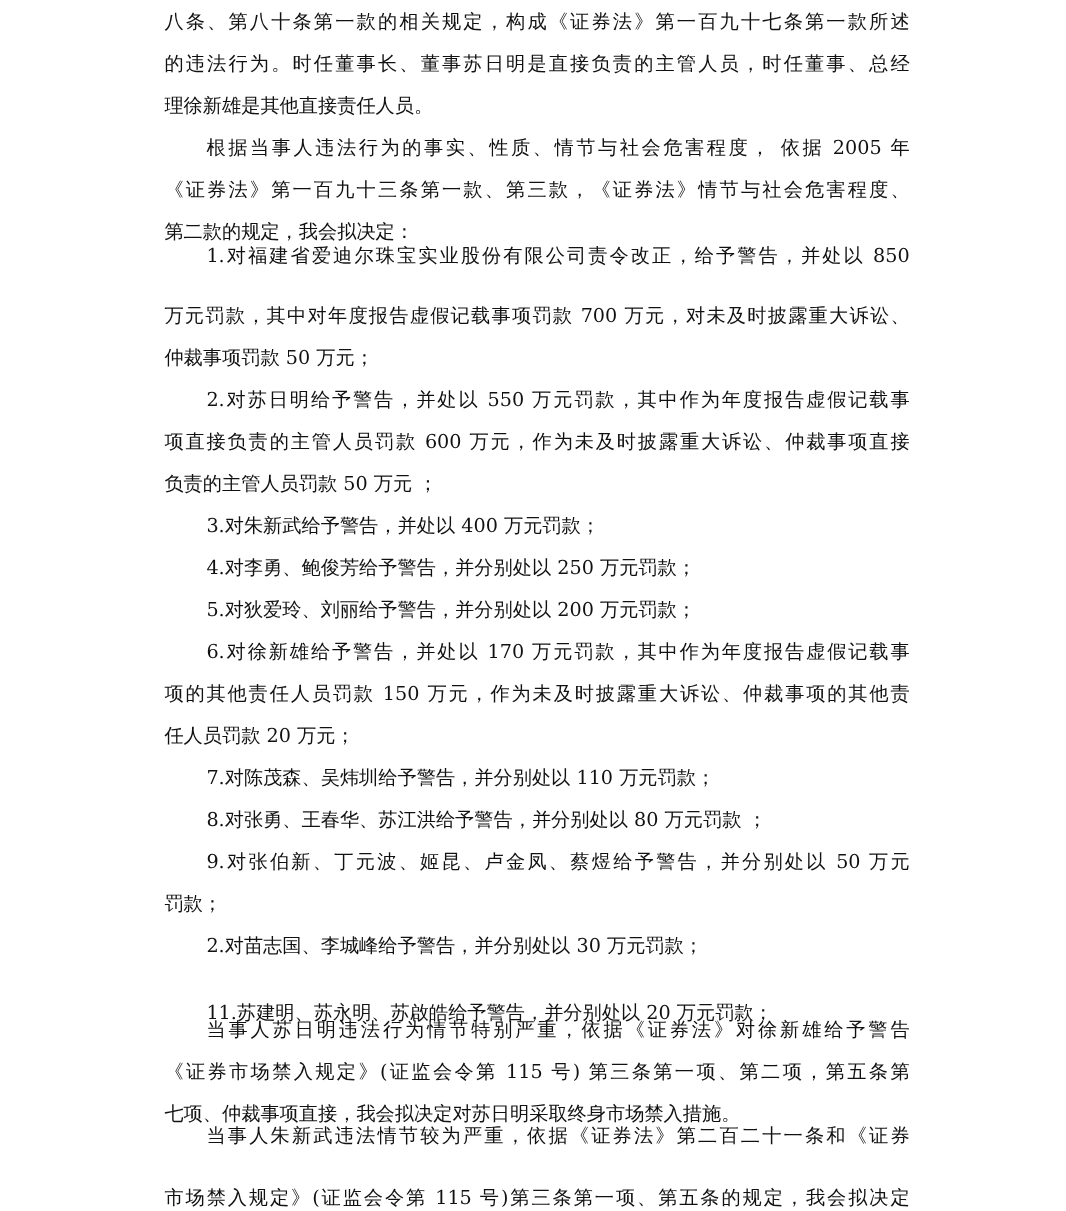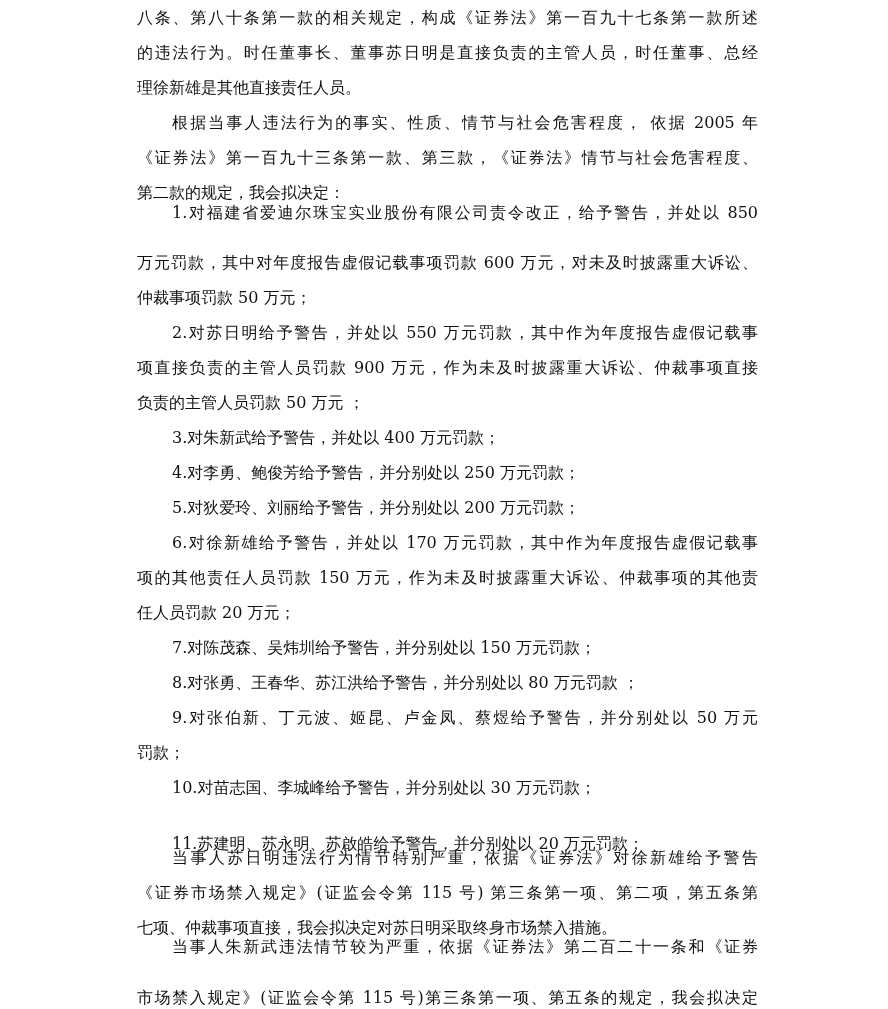--- a/index.html
+++ b/index.html
@@ -49,45 +49,45 @@
 
   <div class="line full" style="top:0px">八条、第八十条第一款的相关规定，构成《证券法》第一百九十七条第一款所述</div>
   <div class="line full" style="top:35px">的违法行为。时任董事长、董事苏日明是直接负责的主管人员，时任董事、总经</div>
   <div class="line" style="top:70px">理徐新雄是其他直接责任人员。</div>
 
   <div class="line indent full" style="top:105px">根据当事人违法行为的事实、性质、情节与社会危害程度，  依据 2005 年</div>
   <div class="line full" style="top:140px">《证券法》第一百九十三条第一款、第三款，《证券法》情节与社会危害程度、</div>
   <div class="line" style="top:175px">第二款的规定，我会拟决定：</div>
 
   <div class="line indent full" style="top:195px">1.对福建省爱迪尔珠宝实业股份有限公司责令改正，给予警告，并处以 850</div>
-  <div class="line full" style="top:245px">万元罚款，其中对年度报告虚假记载事项罚款 600 万元，对未及时披露重大诉讼、</div>
+  <div class="line full" style="top:245px">万元罚款，其中对年度报告虚假记载事项罚款 700 万元，对未及时披露重大诉讼、</div>
   <div class="line" style="top:280px">仲裁事项罚款 50 万元；</div>
 
   <div class="line indent full" style="top:315px">2.对苏日明给予警告，并处以 550 万元罚款，其中作为年度报告虚假记载事</div>
-  <div class="line full" style="top:350px">项直接负责的主管人员罚款 900 万元，作为未及时披露重大诉讼、仲裁事项直接</div>
+  <div class="line full" style="top:350px">项直接负责的主管人员罚款 600 万元，作为未及时披露重大诉讼、仲裁事项直接</div>
   <div class="line" style="top:385px">负责的主管人员罚款 50 万元 ；</div>
 
   <div class="line indent" style="top:420px">3.对朱新武给予警告，并处以 400 万元罚款；</div>
 
   <div class="line indent" style="top:455px">4.对李勇、鲍俊芳给予警告，并分别处以 250 万元罚款；</div>
 
   <div class="line indent" style="top:490px">5.对狄爱玲、刘丽给予警告，并分别处以 200 万元罚款；</div>
 
   <div class="line indent full" style="top:525px">6.对徐新雄给予警告，并处以 170 万元罚款，其中作为年度报告虚假记载事</div>
   <div class="line full" style="top:560px">项的其他责任人员罚款 150 万元，作为未及时披露重大诉讼、仲裁事项的其他责</div>
   <div class="line" style="top:595px">任人员罚款 20 万元；</div>
 
-  <div class="line indent" style="top:630px">7.对陈茂森、吴炜圳给予警告，并分别处以 150 万元罚款；</div>
+  <div class="line indent" style="top:630px">7.对陈茂森、吴炜圳给予警告，并分别处以 110 万元罚款；</div>
 
   <div class="line indent" style="top:665px">8.对张勇、王春华、苏江洪给予警告，并分别处以 80 万元罚款 ；</div>
 
   <div class="line indent full" style="top:700px">9.对张伯新、丁元波、姬昆、卢金凤、蔡煜给予警告，并分别处以 50 万元</div>
   <div class="line" style="top:735px">罚款；</div>
 
-  <div class="line indent" style="top:770px">10.对苗志国、李城峰给予警告，并分别处以 30 万元罚款；</div>
+  <div class="line indent" style="top:770px">2.对苗志国、李城峰给予警告，并分别处以 30 万元罚款；</div>
 
   <div class="line indent" style="top:826px">11.苏建明、苏永明、苏啟皓给予警告，并分别处以 20 万元罚款；</div>
 
   <div class="line indent full" style="top:840px">当事人苏日明违法行为情节特别严重，依据《证券法》对徐新雄给予警告</div>
   <div class="line full" style="top:875px">《证券市场禁入规定》(证监会令第 115 号) 第三条第一项、第二项，第五条第</div>
   <div class="line" style="top:910px">七项、仲裁事项直接，我会拟决定对苏日明采取终身市场禁入措施。</div>
 
   <div class="line indent full" style="top:929px">当事人朱新武违法情节较为严重，依据《证券法》第二百二十一条和《证券</div>
   <div class="line full" style="top:980px">市场禁入规定》(证监会令第 115 号)第三条第一项、第五条的规定，我会拟决定</div>
 

